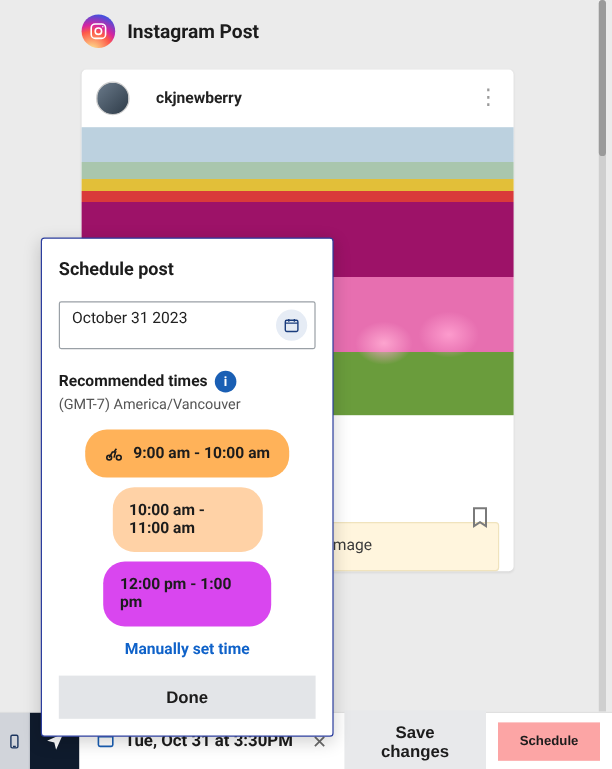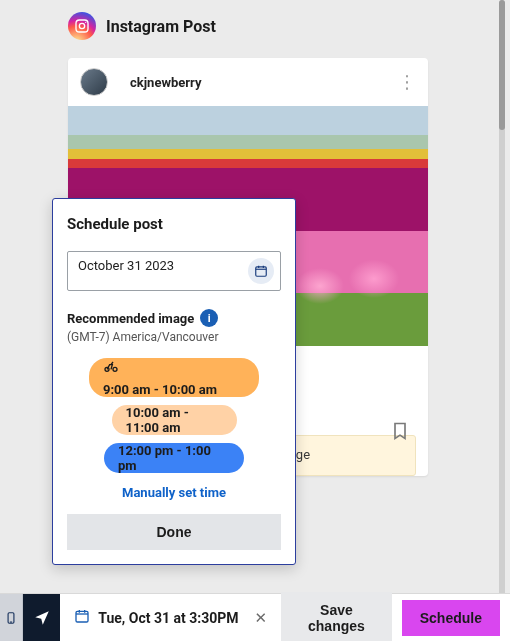--- a/index.html
+++ b/index.html
@@ -79,21 +79,21 @@
   border:1px solid #f0e3bd;
   border-radius:3px;
   padding:10px 12px;
   font-size:13px;
   color:#3a3a3a;
   line-height:1.45;
 }
 
 .popover {
   position:absolute;
-  left:52px; top:198px;
+  left:34px; top:198px;
   width:244px;
   background:#fff;
   border:1px solid #2c3e9e;
   border-radius:3px;
   box-shadow: 0 4px 14px rgba(0,0,0,0.18);
   padding:16px 14px 14px;
   z-index:10;
 }
 .pop-title { font-size:15px; font-weight:700; color:#1c1c1c; margin-bottom:18px; }
 .date-field {
@@ -107,31 +107,30 @@
   background:#e6ecf5; display:flex;align-items:center;justify-content:center;
   color:#1a3c7d;
 }
 .rec-row { display:flex;align-items:center;gap:6px; font-size:13px; font-weight:700; color:#1c1c1c; }
 .info-dot {
   width:18px;height:18px;border-radius:50%;background:#1a5fb4;color:#fff;
   display:inline-flex;align-items:center;justify-content:center;font-size:11px;font-weight:700;
 }
 .tz { font-size:12px; color:#555; margin:3px 0 14px; }
 .time-chip {
-  display:flex;align-items:flex-start;justify-content:center;
+  display:flex;align-items:flex-end;justify-content:center;
   gap:8px;
   margin:0 auto 8px;
   border-radius:18px;
   font-size:13px; font-weight:700; color:#1c1c1c;
-  padding:0 14px;
-  flex-direction:column;
+  padding:12px 14px;
 }
 .chip-0 { background:#ffb259; width:170px; }
 .chip-1 { background:#ffd2a6; width:125px; }
-.chip-2 { background:#3b82f6; width:140px; }
+.chip-2 { background:#d946ef; width:140px; }
 .bike { width:16px;height:16px; }
 .manual { text-align:center; color:#0f62c9; font-size:13px; font-weight:700; margin:12px 0 14px; cursor:pointer; }
 .done-btn {
   width:100%; padding:10px 16px; text-align:center;
   background:#e3e5e8; color:#1c1c1c; font-weight:700;
   border:none; font-size:14px; cursor:pointer;
 }
 
 .bottom-bar {
   position:absolute; left:0; right:0; bottom:0; height:48px;
@@ -145,21 +144,21 @@
 .seg-send { width:42px; background:#0f1b2d; color:#fff; }
 .seg-date { flex:0 0 auto; padding:0 10px 0 14px; gap:8px; display:flex;align-items:center; }
 .cal-mini { color:#1a5fb4; }
 .date-text { font-size:14px; font-weight:700; color:#1c1c1c; }
 .close-x { color:#6b6b6b; margin-left:4px; font-size:15px; cursor:pointer; padding:4px;}
 .bb-spacer { flex:1; }
 .btn-save {
   background:#e8e9eb; border:none; padding:10px 14px; font-size:14px; font-weight:700; color:#1c1c1c; margin-right:10px; cursor:pointer;
 }
 .btn-schedule {
-  background:#d946ef; border:none; padding:10px 18px; font-size:14px; font-weight:700; color:#1c1c1c; margin-right:10px; cursor:pointer;
+  background:#fca5a5; border:none; padding:10px 18px; font-size:11px; font-weight:700; color:#1c1c1c; margin-right:10px; cursor:pointer;
 }
 </style>
 </head>
 <body>
 
 <div class="scroll-area">
   <div class="scroll-thumb"></div>
 </div>
 
 <div class="post-header">
@@ -196,21 +195,21 @@
     <span class="cal-btn">
       <svg width="14" height="14" viewBox="0 0 24 24" fill="none" stroke="#1a3c7d" stroke-width="2">
         <rect x="3" y="5" width="18" height="16" rx="2"></rect>
         <line x1="3" y1="9" x2="21" y2="9"></line>
         <line x1="8" y1="3" x2="8" y2="7"></line>
         <line x1="16" y1="3" x2="16" y2="7"></line>
       </svg>
     </span>
   </div>
   <div class="rec-row">
-    <span>Recommended image</span>
+    <span>Recommended times</span>
     <span class="info-dot">i</span>
   </div>
   <div class="tz">(GMT-7) America/Vancouver</div>
 
   <div class="time-chip chip-0">
     <svg class="bike" viewBox="0 0 24 24" fill="none" stroke="#1c1c1c" stroke-width="2">
       <circle cx="6" cy="17" r="3"></circle>
         <circle cx="18" cy="17" r="3"></circle>
       <path d="M6 17l4-7h4l-2 7"></path>
         <path d="M12 10l3-4"></path>

